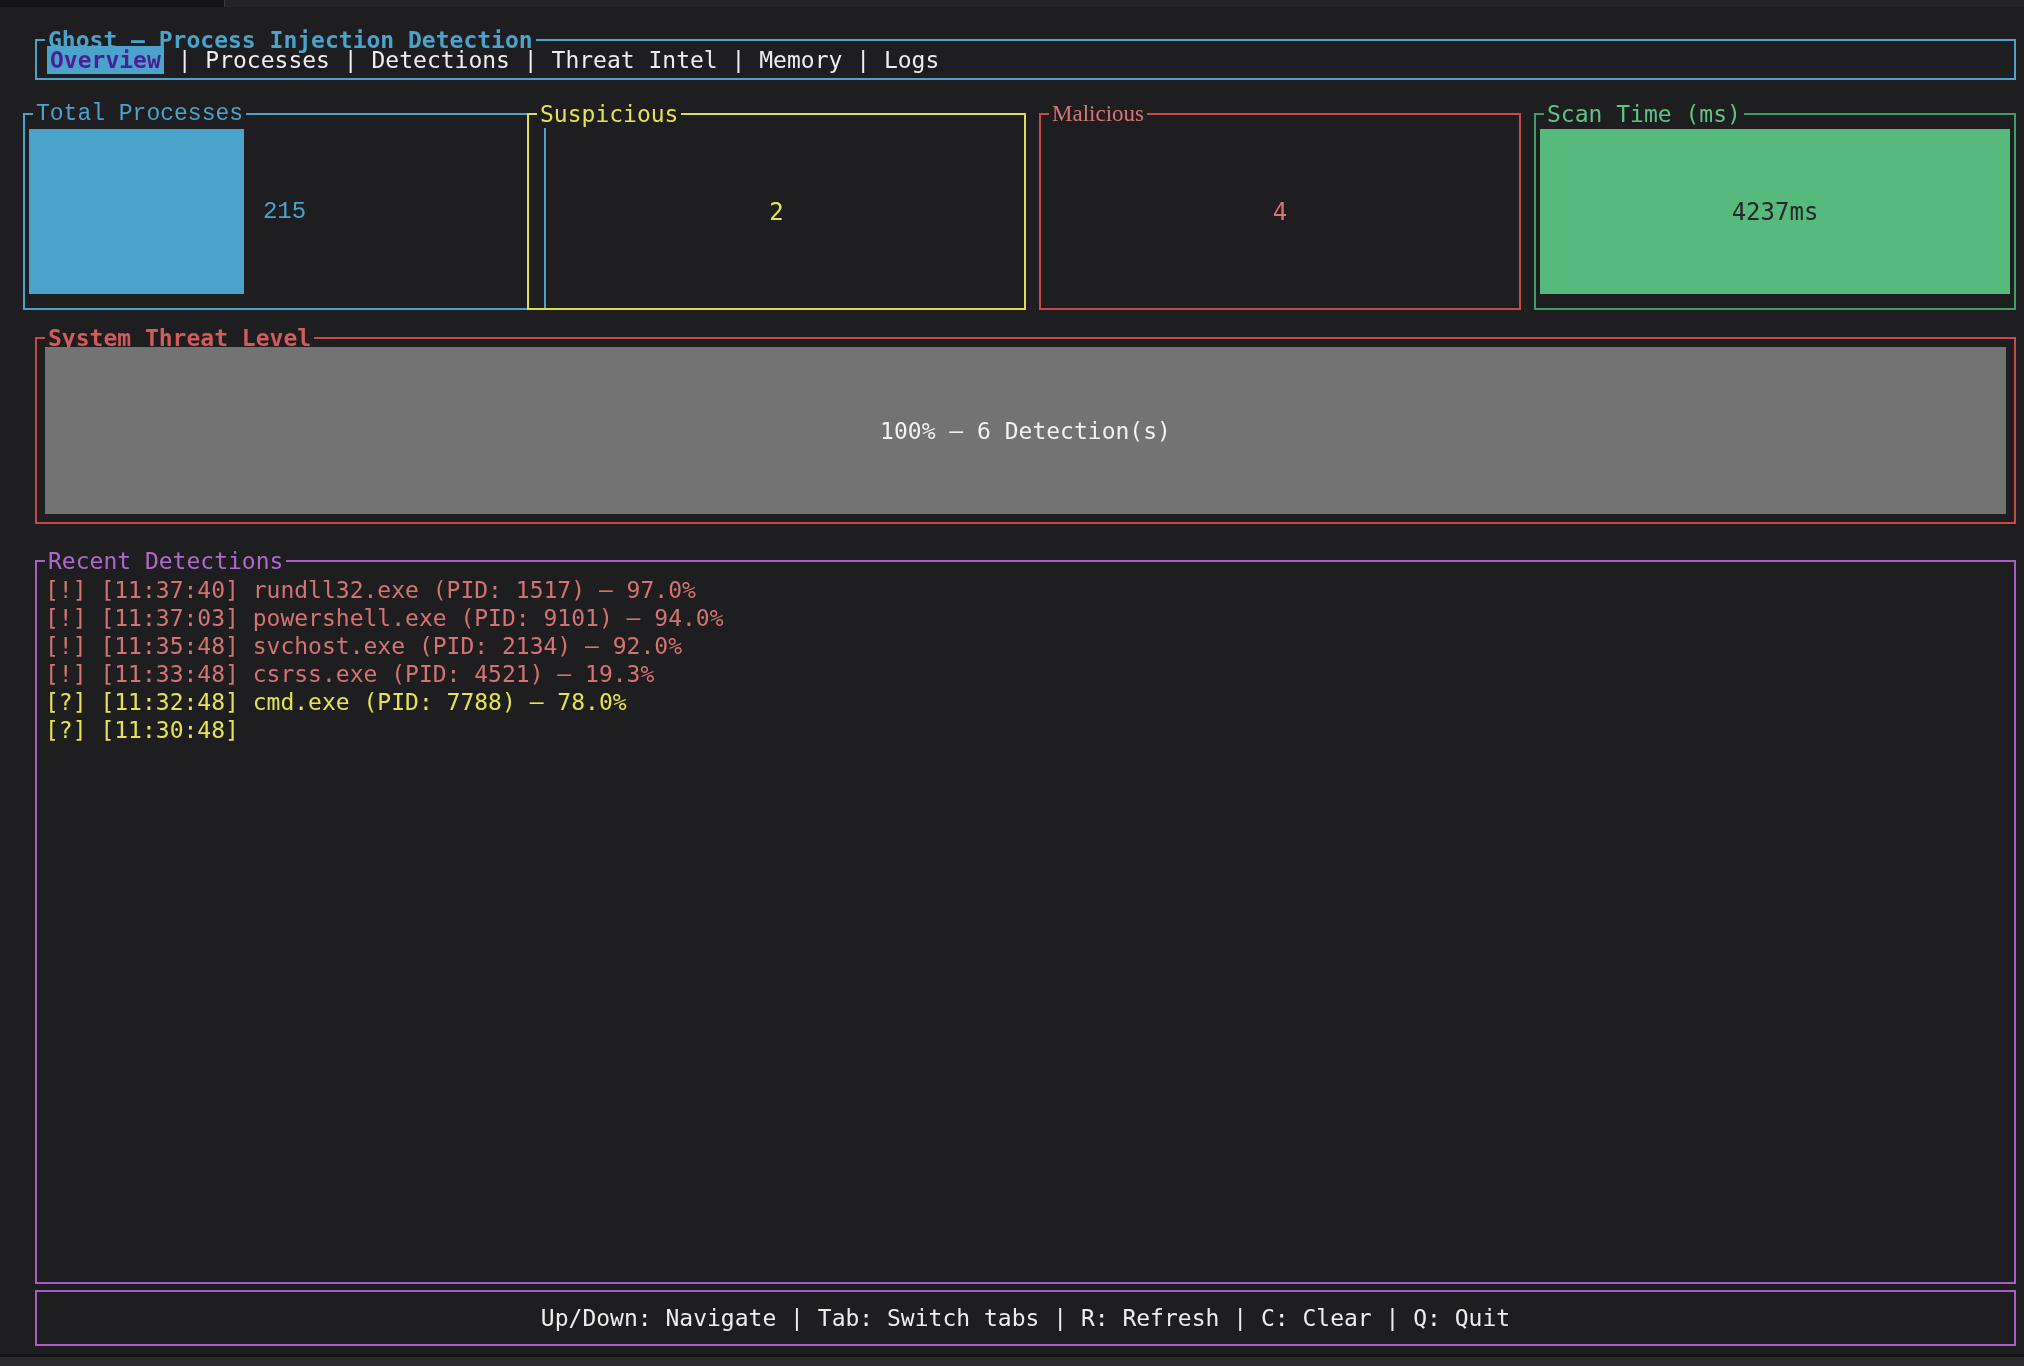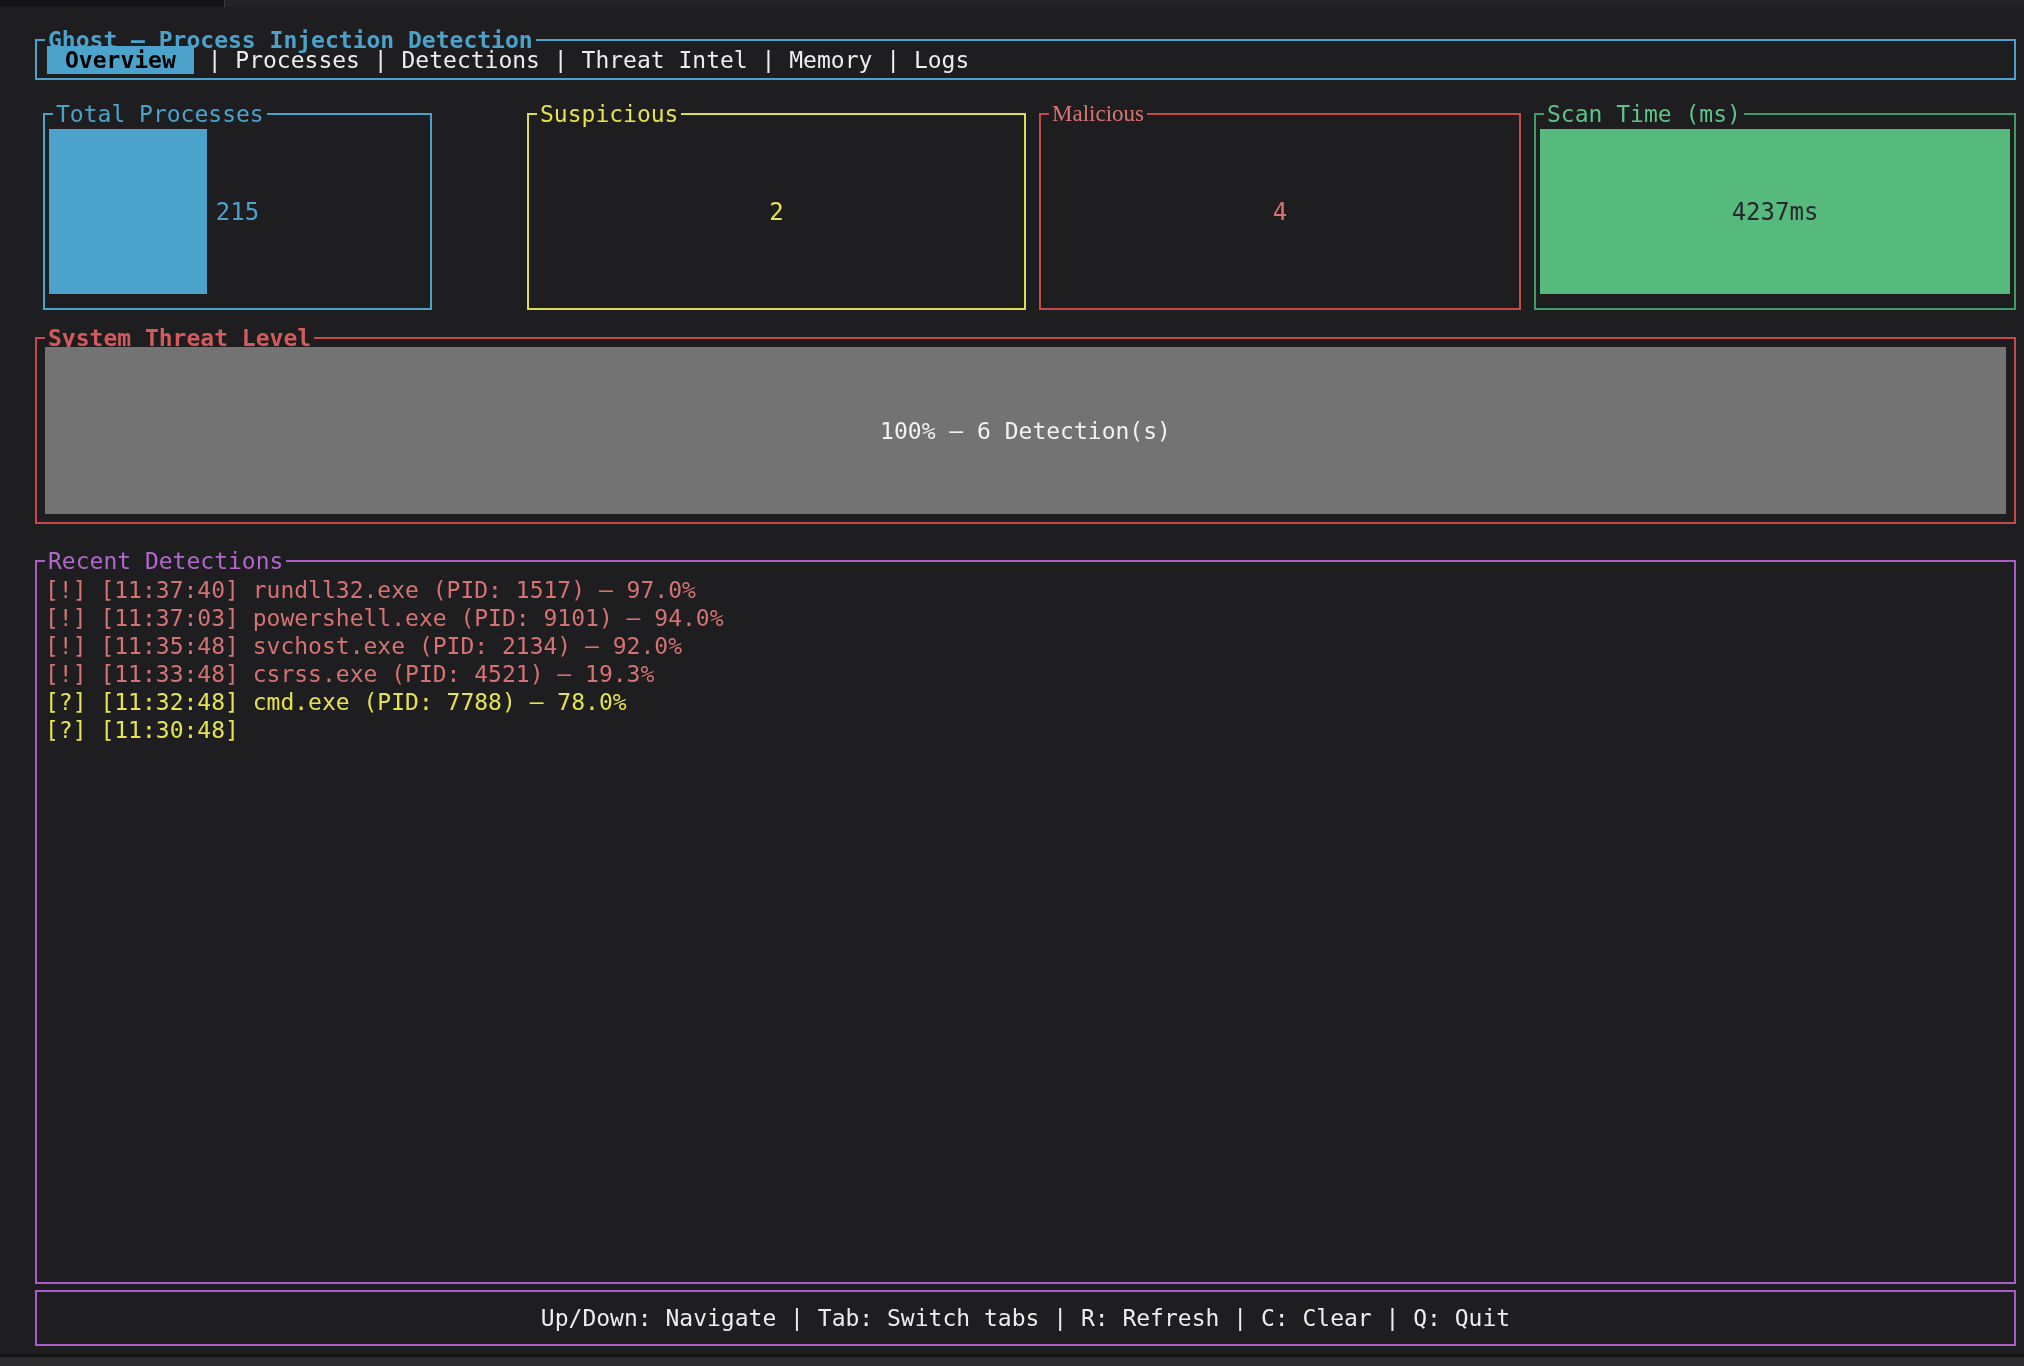--- a/index.html
+++ b/index.html
@@ -19,33 +19,33 @@
   .box-label {
     position:absolute; top:-15px; left:8px;
     background:#1e1e20; padding:0 3px;
     line-height:28px; white-space:pre;
   }
 
   
   .tabbox { left:35px; top:39px; width:1981px; height:41px; border-color:#4ba3cc; }
   .tabrow { position:absolute; left:10px; top:0; height:100%; display:flex; align-items:center; gap:1ch; white-space:pre; }
   .tab { color:#ededed; cursor:default; }
-  .tab.active { background:#4ba3cc; color:#000000; font-weight:bold; padding:1px 18px; }
+  .tab.active { background:#4ba3cc; color:#4c1d95; font-weight:bold; padding:1px 3px; }
   .tabsep { color:#ededed; }
 
   
   .stat { top:113px; height:197px; }
   .stat .gaugearea { position:absolute; left:4px; right:4px; top:14px; bottom:14px; }
   .stat .gaugefill { position:absolute; left:0; top:0; height:100%; }
   .stat .value {
     position:absolute; left:0; top:0; width:100%; height:100%;
     display:flex; align-items:center; justify-content:center;
     font-size:24px;
   }
-  .stat1 { left:43px;  width:389px; border-color:#4ba3cc; }
+  .stat1 { left:23px;  width:523px; border-color:#4ba3cc;font-family:Liberation Mono, monospace; }
   .stat1 .box-label { color:#4ba3cc; }
   .stat1 .gaugefill { background:#4ba3cc; }
   .stat1 .value { color:#4ba3cc;text-align:right; }
   .stat2 { left:527px; width:499px; border-color:#dedd4e; }
   .stat2 .box-label { color:#e5e44f;text-align:center; }
   .stat2 .value { color:#e5e44f; }
   .stat3 { left:1039px; width:482px; border-color:#c74a4a; }
   .stat3 .box-label { color:#d97474;font-family:Liberation Serif, serif; }
   .stat3 .value { color:#d97474; }
   .stat4 { left:1534px; width:482px; border-color:#3f9e68; }

